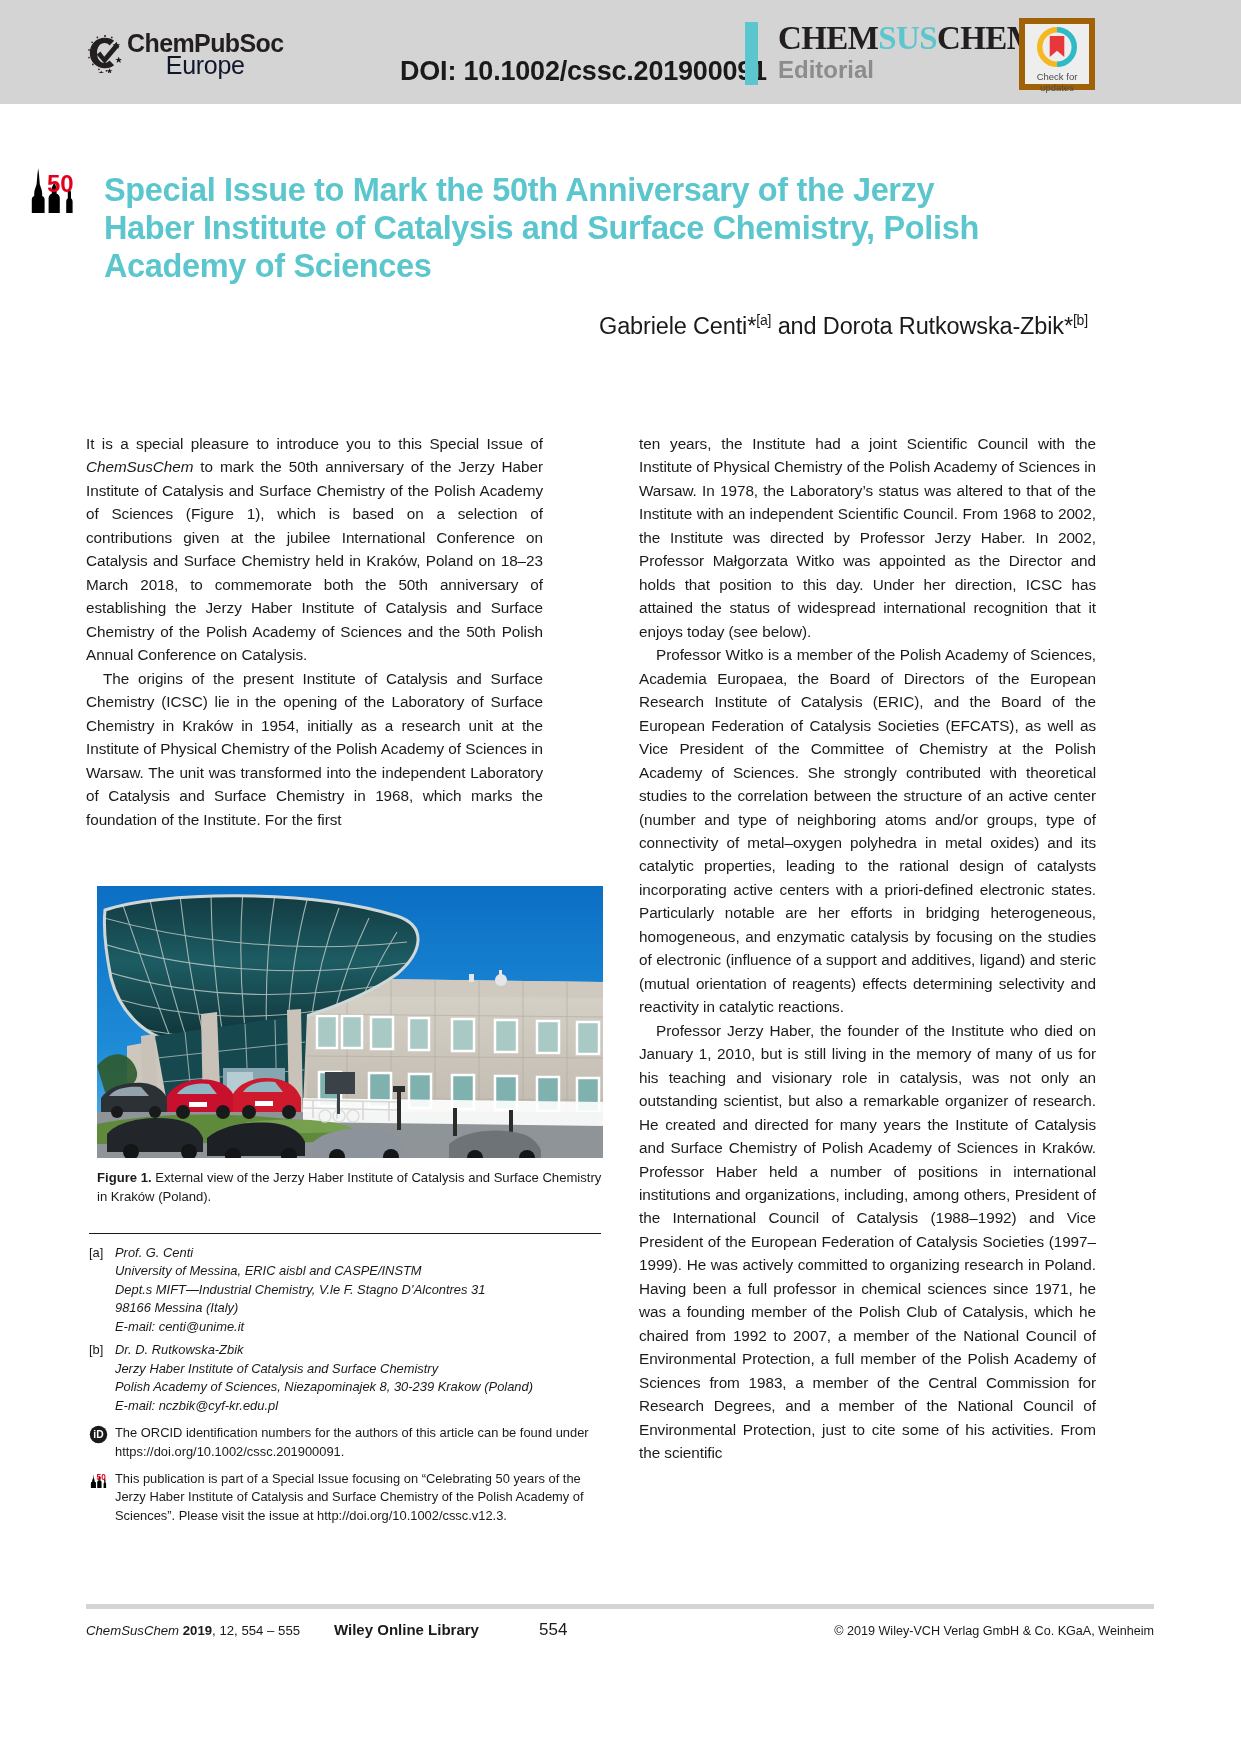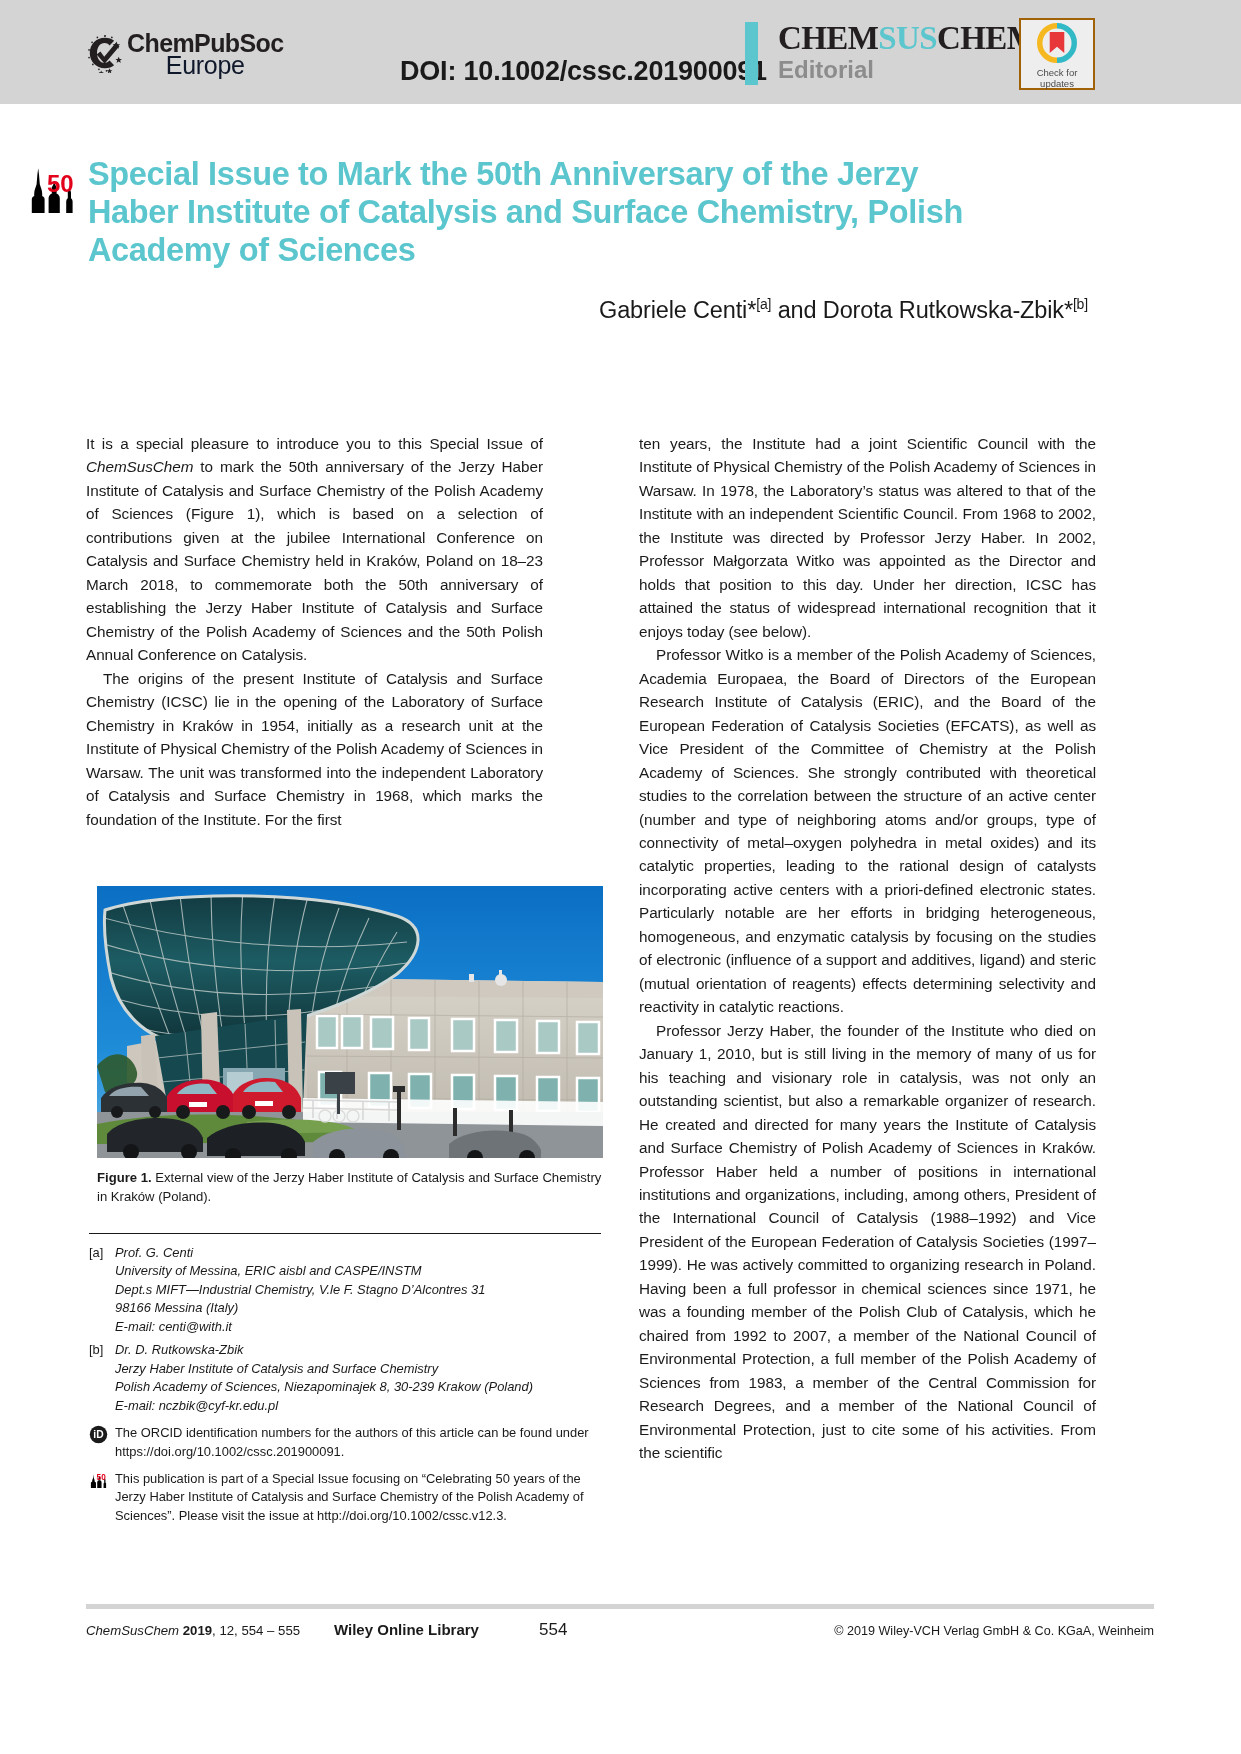--- a/index.html
+++ b/index.html
@@ -92,21 +92,21 @@
     margin-top: 1px;
   }
 
   .crossmark {
     position: absolute;
     left: 1019px;
     top: 18px;
     width: 76px;
     height: 72px;
     background: #eeeeee;
-    border: 2px solid #a16207;
+    border: 6px solid #a16207;
     text-align: center;
     box-sizing: border-box;
     padding-top: 3px;
   }
   .crossmark-label {
     font-size: 9.5px;
     color: #4a4a4a;
     line-height: 1.15;
     margin-top: 1px;
   }
@@ -124,21 +124,21 @@
     top: 8px;
     width: 56px;
     height: 52px;
   }
   .article-title {
     font-size: 32.5px;
     font-weight: bold;
     color: #5bc6cd;
     line-height: 1.17;
     letter-spacing: -0.35px;
-    margin: 0;
+    margin: 16px;
     width: 920px;
   }
   .authors {
     font-size: 23.5px;
     color: #1a1a1a;
     margin-top: 27px;
     letter-spacing: -0.15px;
     text-align: right;
   }
   .authors sup { font-size: 14px; vertical-align: super; }
@@ -500,21 +500,21 @@
 <div class="footnotes">
   <div class="fn-rule"></div>
 
   <div class="fn-item">
     <div class="fn-marker">[a]</div>
     <div class="fn-body fn-addr">
       <div>Prof. G. Centi</div>
       <div>University of Messina, ERIC aisbl and CASPE/INSTM</div>
       <div>Dept.s MIFT—Industrial Chemistry, V.le F. Stagno D’Alcontres 31</div>
       <div>98166 Messina (Italy)</div>
-      <div>E-mail: centi@with.it</div>
+      <div>E-mail: centi@unime.it</div>
     </div>
   </div>
 
   <div class="fn-item">
     <div class="fn-marker">[b]</div>
     <div class="fn-body fn-addr">
       <div>Dr. D. Rutkowska-Zbik</div>
       <div>Jerzy Haber Institute of Catalysis and Surface Chemistry</div>
       <div>Polish Academy of Sciences, Niezapominajek 8, 30-239 Krakow (Poland)</div>
       <div>E-mail: nczbik@cyf-kr.edu.pl</div>

